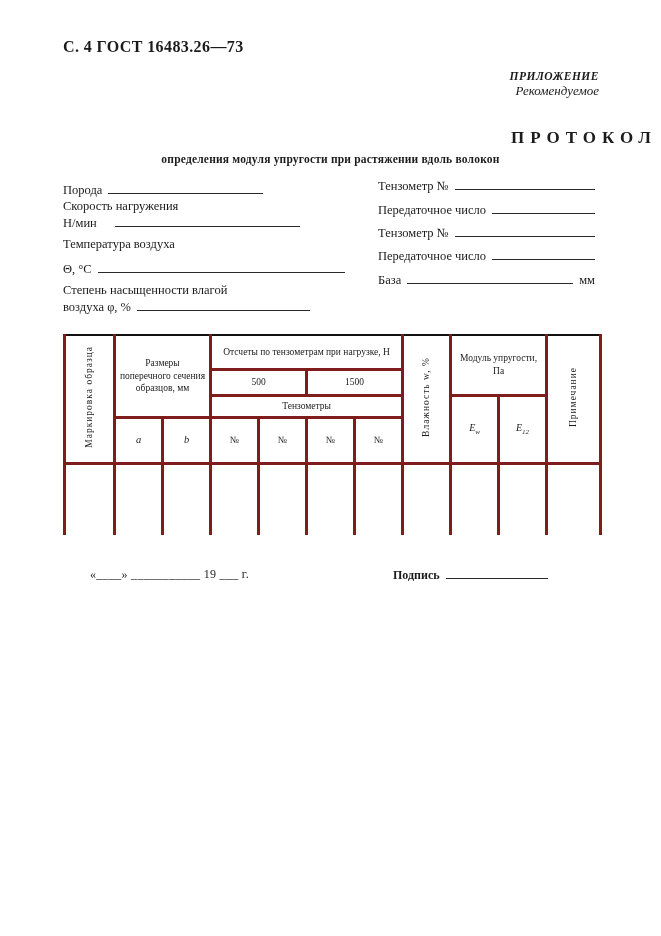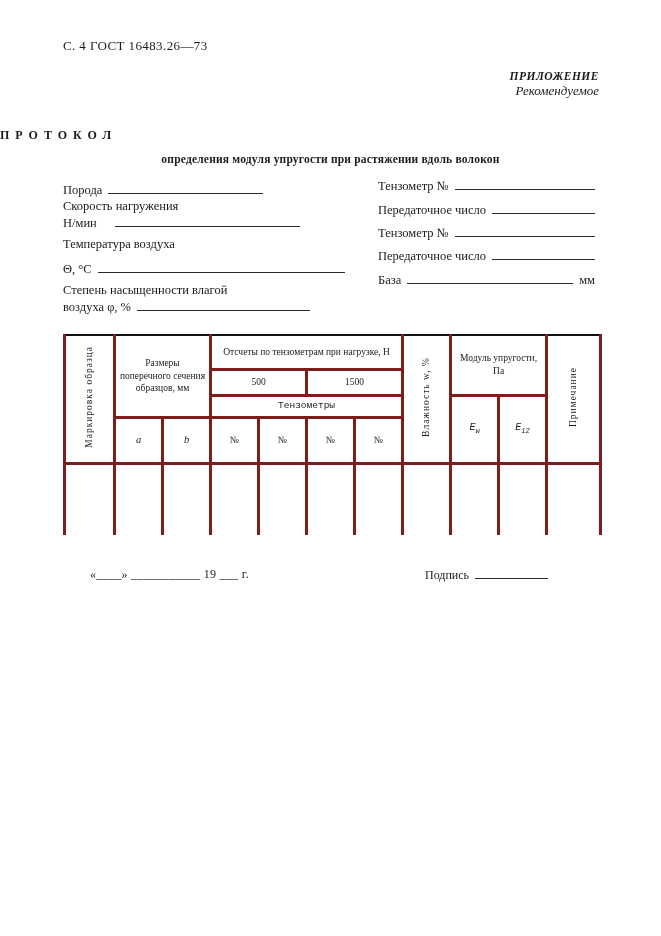--- a/index.html
+++ b/index.html
@@ -3,25 +3,25 @@
 <meta charset="utf-8">
 <style>
   html,body{margin:0;padding:0;background:#ffffff;}
   .page{
     position:relative;width:661px;height:936px;background:#ffffff;
     font-family:"Liberation Serif","DejaVu Serif",serif;color:#1b1b1b;
     overflow:hidden;
   }
   .abs{position:absolute;}
   
-  .doc-ref{left:63px;top:38px;font-size:13px;font-weight:normal;letter-spacing:.4px;}
+  .doc-ref{left:63px;top:38px;font-size:16px;font-weight:bold;letter-spacing:.4px;}
   .appendix{right:62px;top:69px;text-align:right;line-height:1.25;}
   .appendix .a1{font-size:11.5px;font-weight:bold;font-style:italic;letter-spacing:.5px;}
   .appendix .a2{font-size:13px;font-style:italic;}
-  .title{left:0;right:4px;top:128px;text-align:left;font-size:12px;font-weight:bold;letter-spacing:6px;}
+  .title{left:0;right:4px;top:128px;text-align:right;font-size:17px;font-weight:bold;letter-spacing:6px;}
   .subtitle{left:0;right:0;top:153px;text-align:center;font-size:11.5px;font-weight:bold;letter-spacing:.2px;}
   
   .frow{position:absolute;display:flex;align-items:baseline;font-size:12.5px;white-space:nowrap;}
   .rule{display:inline-block;flex:1 1 auto;height:13px;border-bottom:1px solid #2a2a2a;margin-left:6px;}
   .unit{margin-left:6px;}
   
   .tblwrap{left:63px;top:334px;}
   table.proto{border-collapse:collapse;table-layout:fixed;width:536px;font-size:9.5px;line-height:1.3;color:#1b1b1b;}
   table.proto td,table.proto th{border:3px solid #7f1d1d;padding:1px 3px;text-align:center;vertical-align:middle;font-weight:normal;}
   table.proto tr.rA>*{border-top:2.5px solid #111;}
@@ -29,21 +29,21 @@
   .tl{border-left-width:2.5px !important;}
   tr.body>td{border-top:2.5px solid #111;border-bottom:none;}
   .vtext{writing-mode:vertical-rl;transform:rotate(180deg);display:inline-block;white-space:nowrap;letter-spacing:1px;margin:0 auto;}
   .ab{font-style:italic;font-size:10.5px;}
   .ecell{font-size:10px;}
   .ecell .eb{font-style:italic;}
   .ecell sub{font-size:7px;font-style:italic;}
   
   .dateline{left:90px;top:567px;font-size:12px;letter-spacing:.3px;}
   .sigrow{left:393px;top:565px;width:155px;font-size:12px;}
-  .sigrow .lbl{font-weight:normal;margin-left:32px;}
+  .sigrow .lbl{font-weight:bold;}
   .noteline{left:92px;top:613px;font-size:11px;white-space:nowrap;}
   .noteline .ni{font-style:italic;letter-spacing:.5px;}
   .noteline .nb{font-weight:bold;margin-left:5px;}
 </style>
 </head>
 <body>
 
 <div class="page">
 
   <div class="abs doc-ref">С. 4 ГОСТ 16483.26—73</div>
@@ -125,21 +125,21 @@
         <td colspan="2" rowspan="3">Размеры поперечного сечения образцов, мм</td>
         <td colspan="4">Отсчеты по тензометрам при нагрузке, Н</td>
         <td rowspan="4"><span class="vtext">Влажность w, %</span></td>
         <td colspan="2" rowspan="2" class="bb">Модуль упругости, Па</td>
         <td rowspan="4"><span class="vtext">Примечание</span></td>
       </tr>
       <tr style="height:26px;">
         <td colspan="2" class="bb">500</td>
         <td colspan="2" class="bb">1500</td>
       </tr>
-      <tr style="height:22px;font-family:Liberation Mono, monospace;">
+      <tr style="height:22px;">
         <td colspan="4">Тензометры</td>
         <td rowspan="2" class="ecell"><span class="eb">E</span><sub>w</sub></td>
         <td rowspan="2" class="ecell tl"><span class="eb">E</span><sub>12</sub></td>
       </tr>
       <tr style="height:46px;">
         <td class="ab">a</td>
         <td class="ab tl">b</td>
         <td>№</td>
         <td class="tl">№</td>
         <td>№</td>

